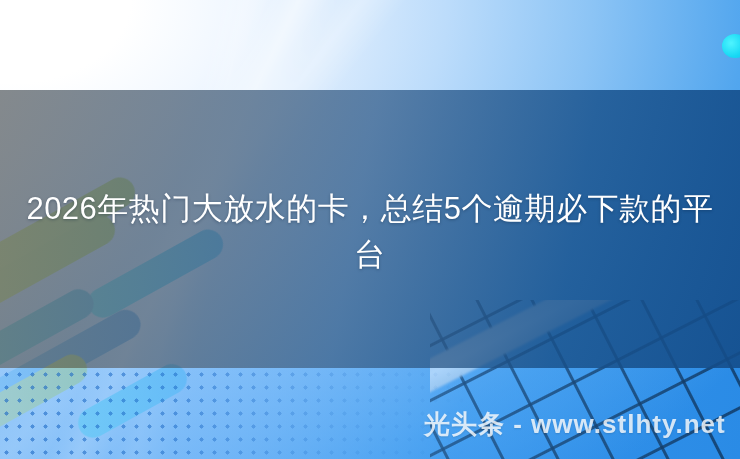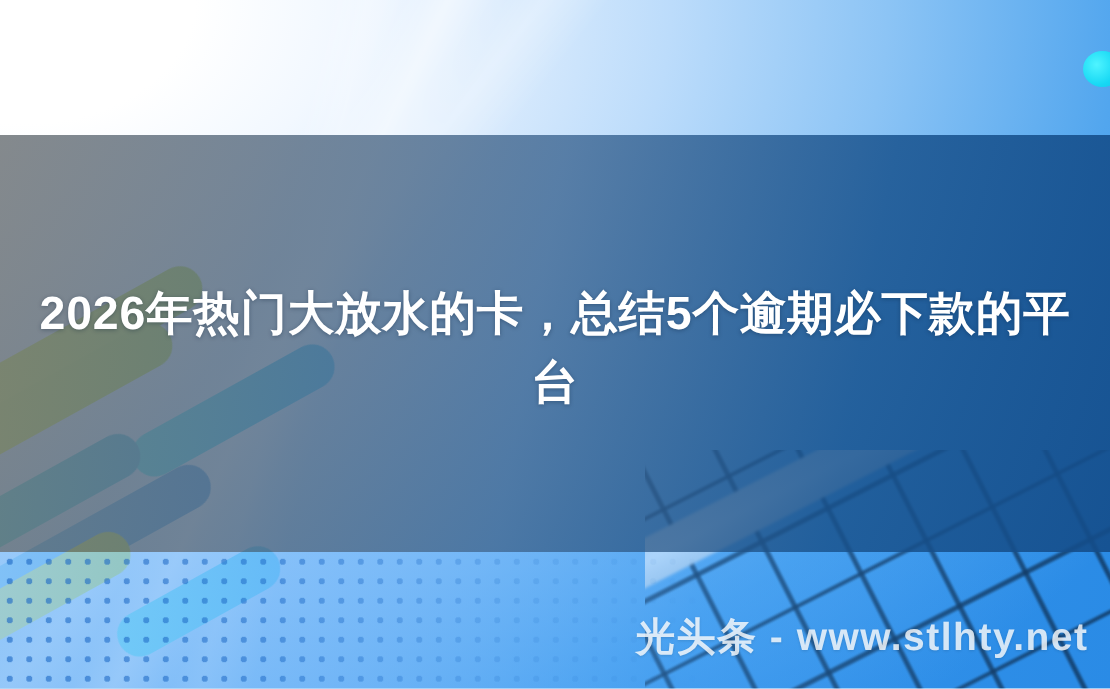--- a/index.html
+++ b/index.html
@@ -136,21 +136,21 @@
     position: absolute;
     left: 0; top: 186px;
     width: 740px;
     padding: 0 24px;
     box-sizing: border-box;
     text-align: center;
     color: #ffffff;
     font-size: 31px;
     line-height: 46px;
     letter-spacing: .5px;
-    font-weight: 700;
+    font-weight: 400;
     text-shadow: 0 1px 3px rgba(10,30,55,.35);
     white-space: pre-line;
   }
 
   
   .watermark {
     position: absolute;
     left: 424px; top: 409px;
     font-size: 26px;
     line-height: 30px;

